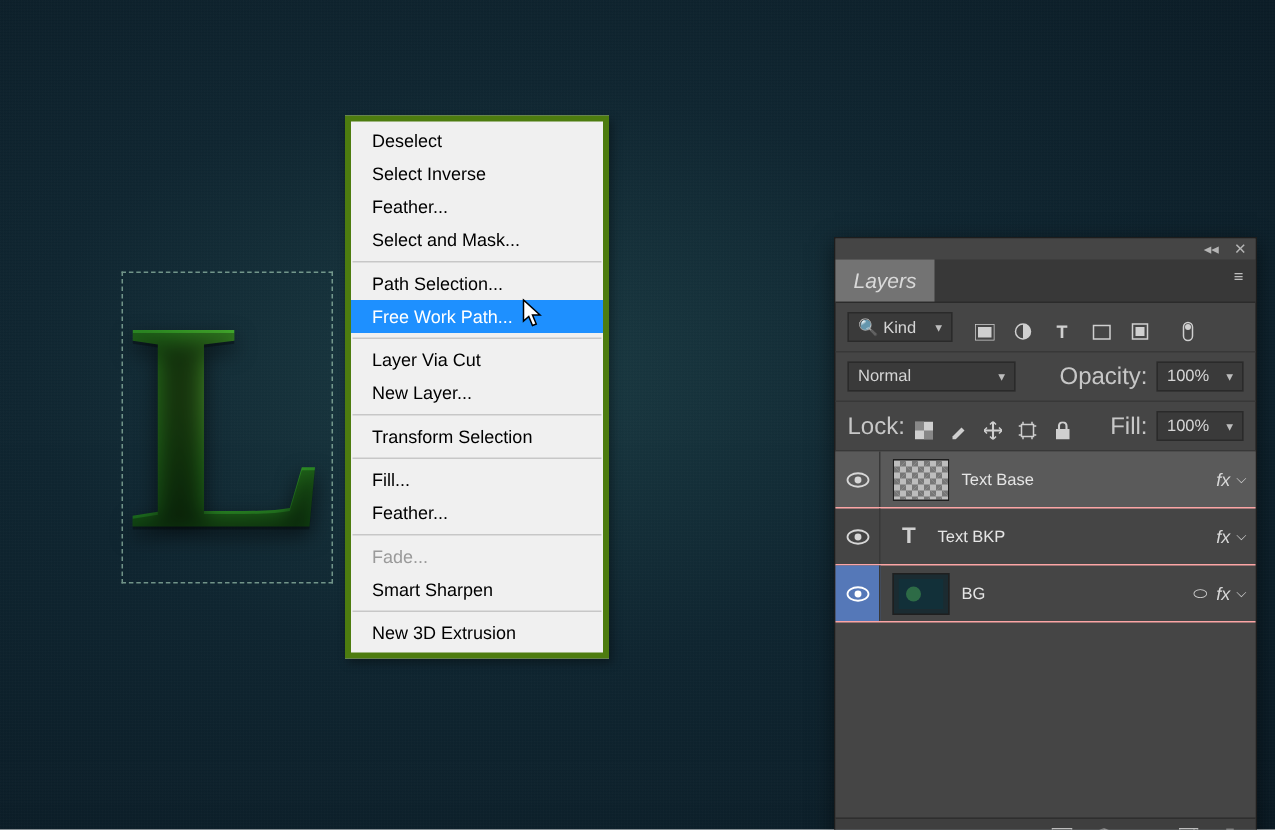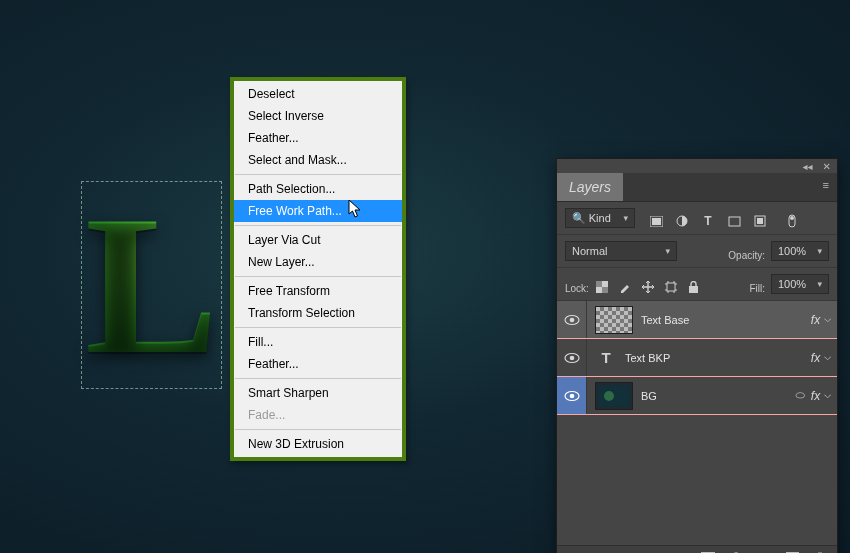--- a/index.html
+++ b/index.html
@@ -115,21 +115,21 @@
   .dd {
     display:inline-flex; align-items:center; justify-content:space-between;
     background:#3a3a3a; border:1px solid #2a2a2a;
     height:20px; padding:0 6px; color:#d5d5d5;
     font-size:11px;
   }
   .dd .chev { font-size:9px; color:#bdbdbd; margin-left:6px;}
   .dd.small { width:70px; }
   .filter-icons { display:flex; gap:12px; margin-left:8px; color:#cfcfcf;}
   .filter-icons .ic { width:14px; height:14px; display:flex;align-items:center;justify-content:center;}
-  .label { color:#c7c7c7; font-size:10px;}
+  .label { color:#c7c7c7; font-size:16px;}
   .flex-sp { flex:1; }
   .lock-icons { display:flex; gap:9px; color:#cfcfcf; }
   .lock-icons .ic{width:14px;height:14px;display:flex;align-items:center;justify-content:center;}
 
   .layers-list { background:#454545; }
   .layer {
     display:flex; align-items:center;
     height:38px;
     border-bottom:1px solid #fca5a5;
     padding:0 6px 0 0;
@@ -191,28 +191,27 @@
   <div class="cm-item">Select Inverse</div>
   <div class="cm-item">Feather...</div>
   <div class="cm-item">Select and Mask...</div>
   <div class="cm-sep"></div>
   <div class="cm-item">Path Selection...</div>
   <div class="cm-item hover">Free Work Path...</div>
   <div class="cm-sep"></div>
   <div class="cm-item">Layer Via Cut</div>
   <div class="cm-item">New Layer...</div>
   <div class="cm-sep"></div>
-  <div class="cm-item">Free Transform</div>
   <div class="cm-item">Transform Selection</div>
   <div class="cm-sep"></div>
   <div class="cm-item">Fill...</div>
   <div class="cm-item">Feather...</div>
   <div class="cm-sep"></div>
+  <div class="cm-item disabled">Fade...</div>
   <div class="cm-item">Smart Sharpen</div>
-  <div class="cm-item disabled">Fade...</div>
   <div class="cm-sep"></div>
   <div class="cm-item">New 3D Extrusion</div>
 
   <svg class="cursor" viewBox="0 0 16 20">
     <path d="M1 1 L1 15 L4.5 12 L7 18 L9.5 17 L7 11 L12 11 Z" fill="#fff" stroke="#000" stroke-width="1"></path>
   </svg>
 </div>
 
 <div class="panel">
   <div class="panel-top">

